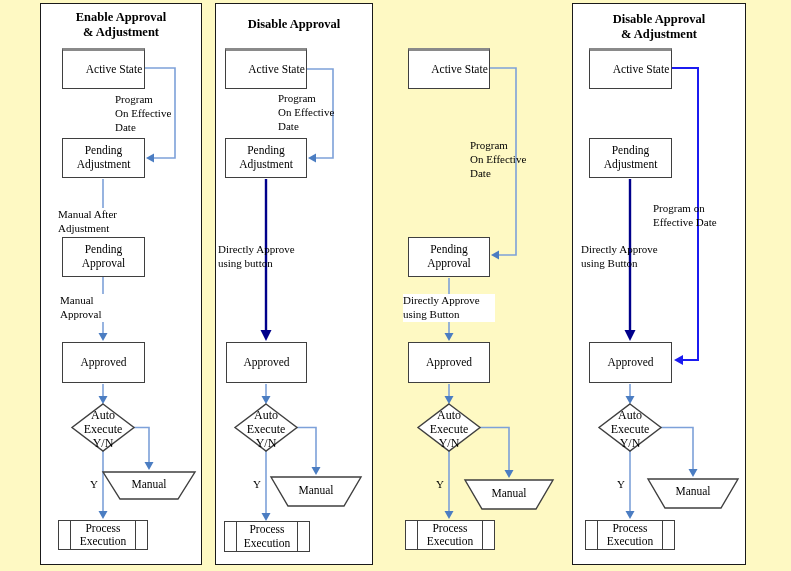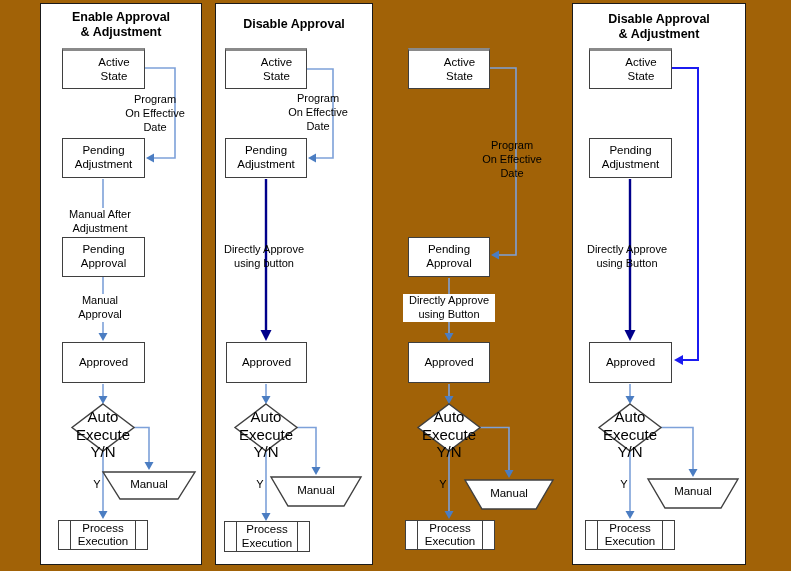--- a/index.html
+++ b/index.html
@@ -1,44 +1,44 @@
 <!DOCTYPE html>
 <html style="--light-blue-line: #7da1d9; --light-blue-head: #4b7dc2; --navy: #00008b; --bright-blue: #1b1bf0; --shape-border: #3f3f3f; --panel-border: #1a1a1a; --text: #000000;"><head>
 <meta charset="utf-8">
 <style>
   :root{
     --light-blue-line:#7da1d9; --light-blue-head:#4b7dc2;
     --navy:#00008b; --bright-blue:#1b1bf0;
     --shape-border:#3f3f3f; --panel-border:#1a1a1a; --text:#000000;
   }
   html,body{margin:0;padding:0;background:#fff;}
-  .canvas{position:relative;width:791px;height:571px;background:#a16207;
-          font-family:Liberation Sans, sans-serif;color:var(--text);overflow:hidden;}
+  .canvas{position:relative;width:791px;height:571px;background:#fef9c3;
+          font-family:Liberation Serif, serif;color:var(--text);overflow:hidden;}
   .panel{position:absolute;border:1.5px solid var(--panel-border);background:#fff;box-sizing:border-box;}
   .title{position:absolute;left:0;right:0;text-align:center;font-weight:bold;font-size:12.5px;
          line-height:1.2;white-space:pre-wrap;}
   .layer{position:absolute;left:0;top:0;pointer-events:none;}
   .lb{stroke:var(--light-blue-line);stroke-width:1.6;fill:none;}
   .lbh{fill:var(--light-blue-head);stroke:none;}
   .nv{stroke:var(--navy);stroke-width:2.4;fill:none;}
   .nvh{fill:var(--navy);stroke:none;}
   .bl{stroke:var(--bright-blue);stroke-width:2;fill:none;}
   .blh{fill:var(--bright-blue);stroke:none;}
   .shape{stroke:var(--shape-border);stroke-width:1.4;fill:#fff;}
   .box{position:absolute;box-sizing:border-box;border:1.4px solid var(--shape-border);background:#fff;
        display:flex;align-items:center;justify-content:center;text-align:center;
        font-size:11.5px;line-height:1.18;white-space:pre-wrap;}
   .shadowtop{border-top:3px solid #8a8a8a;padding-left:21px;}
   .proc{position:absolute;box-sizing:border-box;border:1.4px solid var(--shape-border);background:#fff;}
   .proc .bar{position:absolute;top:0;bottom:0;width:0;border-left:1.4px solid var(--shape-border);}
   .proc .ptxt{position:absolute;left:0;right:0;top:0;bottom:0;display:flex;align-items:center;
        justify-content:center;text-align:center;font-size:11.5px;line-height:1.15;white-space:pre-wrap;}
-  .lbl{position:absolute;text-align:center;font-size:11px;line-height:1.25;white-space:pre-wrap;}
+  .lbl{position:absolute;font-size:11px;line-height:1.25;white-space:pre-wrap;}
   .lbl.bg{background:#fff;}
-  .dtext{position:absolute;text-align:center;font-size:15px;line-height:1.18;white-space:pre-wrap;}
+  .dtext{position:absolute;text-align:center;font-size:12px;line-height:1.18;white-space:pre-wrap;}
   .mtext{position:absolute;text-align:center;font-size:11.5px;}
 </style>
 </head>
 <body>
 
 <div class="canvas">
 
   <div class="panel" style="left:40px;top:3px;width:162px;height:562px">
     <div class="title" style="top:6px">Enable Approval
 &amp; Adjustment</div>
@@ -182,17 +182,19 @@
   <div class="dtext" style="left:595px;top:408px;width:70px">Auto
 Execute
 Y/N</div>
   <div class="mtext" style="left:653px;top:485px;width:80px">Manual</div>
   <div class="proc" style="left:585px;top:520px;width:90px;height:30px">
     <div class="bar" style="left:11px"></div>
     <div class="bar" style="right:11px"></div>
     <div class="ptxt">Process
 Execution</div>
   </div>
+  <div class="lbl" style="left:653px;top:202px;width:95px">Program on
+Effective Date</div>
   <div class="lbl" style="left:581px;top:243px;width:92px">Directly Approve
 using Button</div>
   <div class="lbl" style="left:617px;top:478px;width:14px">Y</div>
 
 </div>
 
 </body></html>

